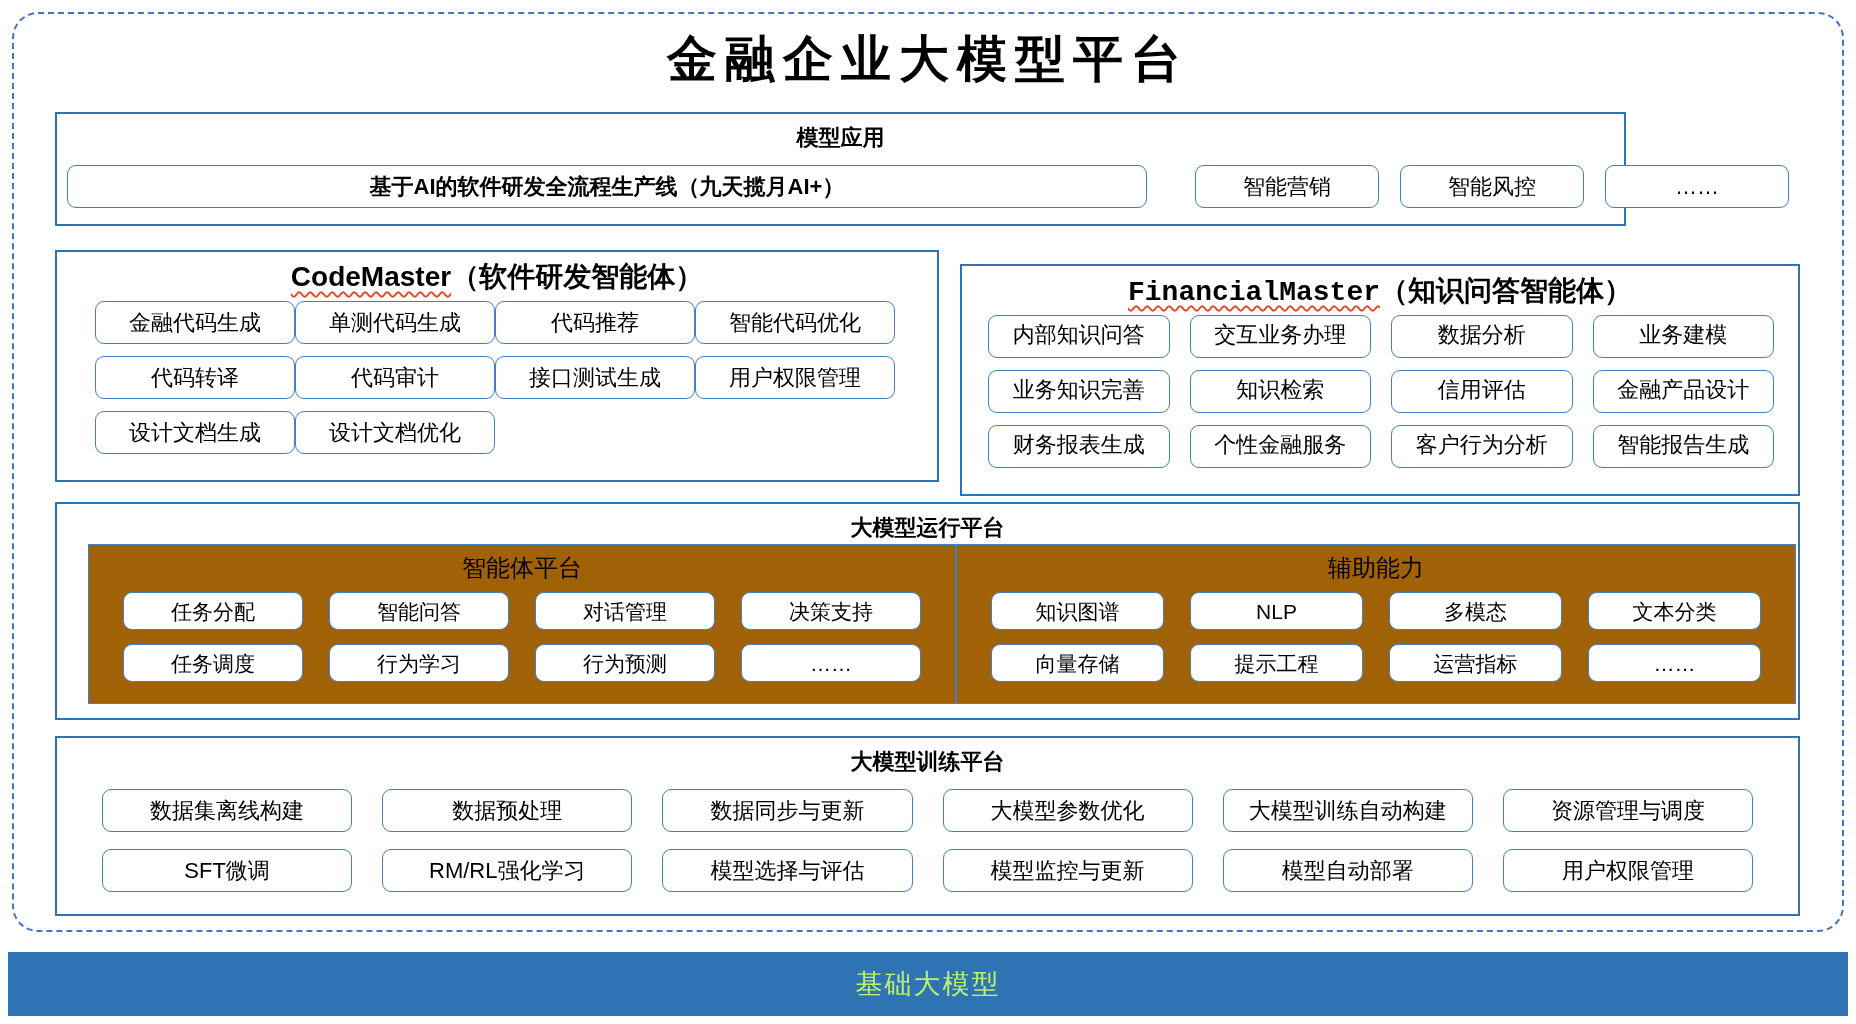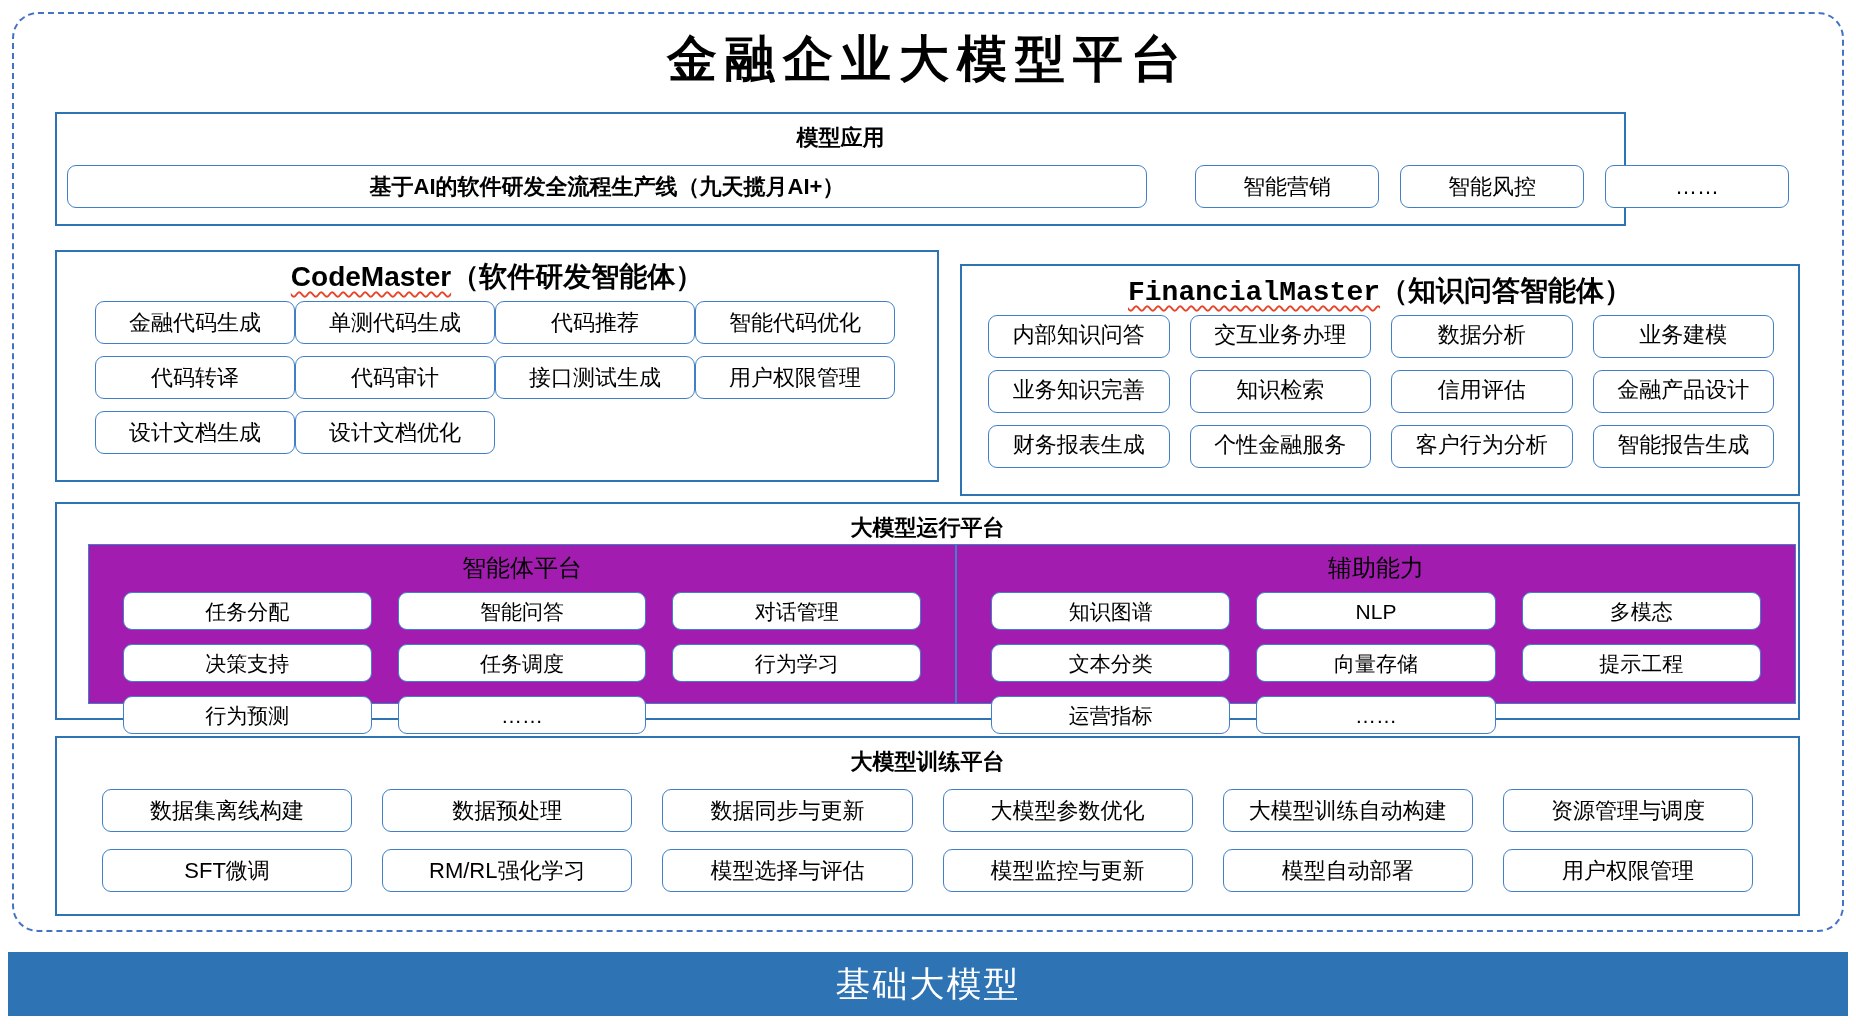--- a/index.html
+++ b/index.html
@@ -41,33 +41,33 @@
   .bx.app{width:184px;flex:none;}
   .bx.app + .bx.app{margin-left:21px;}
   
   .sec2a{left:55px;top:250px;width:884px;height:232px;}
   .sec2b{left:960px;top:264px;width:840px;height:232px;font-family:Liberation Mono, monospace;}
   .grid4{display:grid;grid-template-columns:repeat(4,1fr);grid-auto-rows:43px;row-gap:12px;}
   .sec2a .grid4{padding:5px 42px 0 38px;}
   .sec2b .grid4{padding:5px 24px 0 26px;column-gap:20px;}
   
   .sec3{left:55px;top:502px;width:1745px;height:218px;}
-  .subpanel{position:absolute;top:40px;height:160px;border:1.5px solid #4080c8;background:#a21caf;box-sizing:border-box;}
+  .subpanel{position:absolute;top:40px;height:160px;border:1.5px solid #4080c8;background:#a16207;box-sizing:border-box;}
   .sub1{left:31px;width:868px;}
   .sub2{left:899px;width:840px;}
-  .subgrid{display:grid;grid-template-columns:repeat(3,1fr);grid-auto-rows:38px;row-gap:14px;padding:8px 34px 0 34px;column-gap:26px;}
+  .subgrid{display:grid;grid-template-columns:repeat(4,1fr);grid-auto-rows:38px;row-gap:14px;padding:8px 34px 0 34px;column-gap:26px;}
   .subgrid .bx{height:38px;font-size:21px;}
   
   .sec4{left:55px;top:736px;width:1745px;height:180px;}
   .grid6{display:grid;grid-template-columns:repeat(6,1fr);grid-auto-rows:43px;row-gap:17px;padding:12px 45px 0 45px;column-gap:30px;}
   
   .footer-bar{
     position:absolute;left:8px;top:952px;width:1840px;height:64px;background:#2e74b5;
     display:flex;align-items:center;justify-content:center;
-    color:#ffffff;font-size:35px;letter-spacing:2px;
+    color:#bef264;font-size:27px;letter-spacing:2px;
   }
 </style>
 </head>
 <body>
 
 <div class="outer-dashed"></div>
 
 <div class="page-title">金融企业大模型平台</div>
 
 <div class="sec sec1">

